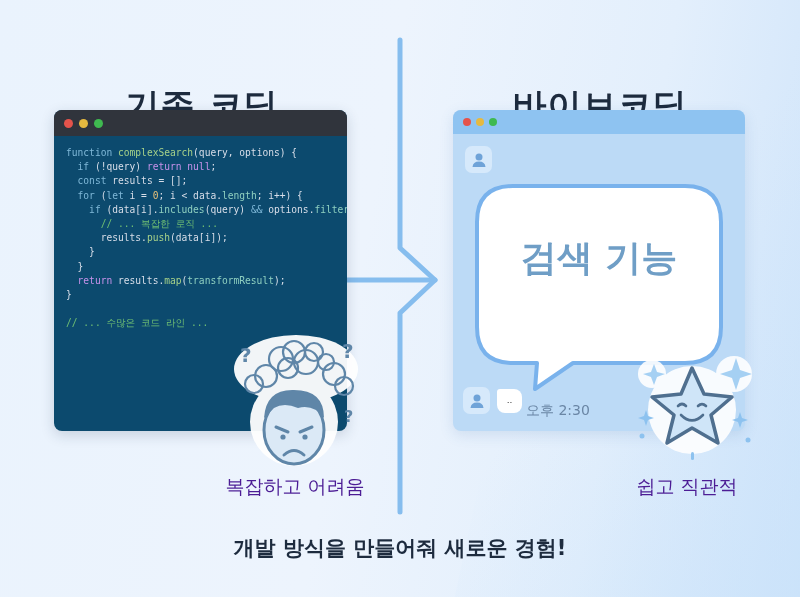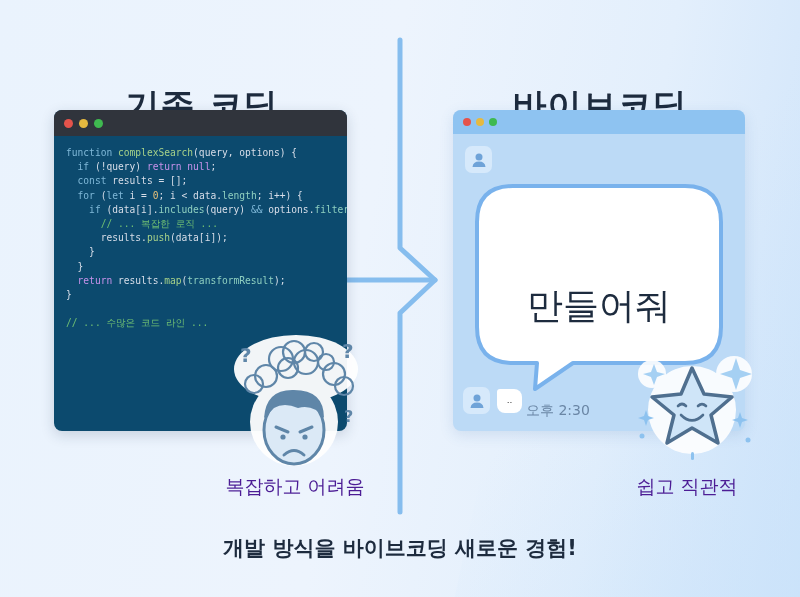--- a/index.html
+++ b/index.html
@@ -150,21 +150,21 @@
   </div>
   <div class="avatar" id="avatar-top">
     <svg width="16" height="16" viewBox="0 0 16 16">
         <circle cx="8" cy="5" r="3.5" fill="#6fa3d8"></circle>
         <path d="M1.5 15 Q2 9.5 8 9.5 Q14 9.5 14.5 15 Z" fill="#6fa3d8"></path>
       </svg>
   </div>
   <svg class="bubble-svg" width="252" height="212" viewBox="0 0 252 212">
     <path d="M40 4 H212 Q248 4 248 40 V145 Q248 181 212 181 H100 L62 207 L64 181 H40 Q4 181 4 145 V40 Q4 4 40 4 Z" fill="#ffffff" stroke="#79b2ec" stroke-width="4" stroke-linejoin="round"></path>
   </svg>
-  <div class="bubble-text" id="bubble-line2">만들어줘</div>
+  <div class="bubble-text" id="bubble-line1">검색 기능</div>
   <div class="avatar" id="avatar-bottom">
     <svg width="16" height="16" viewBox="0 0 16 16">
         <circle cx="8" cy="5" r="3.5" fill="#6fa3d8"></circle>
         <path d="M1.5 15 Q2 9.5 8 9.5 Q14 9.5 14.5 15 Z" fill="#6fa3d8"></path>
       </svg>
   </div>
   <div class="mini-bubble">..</div>
   <div class="timestamp">오후 2:30</div>
 </div>
 
@@ -180,13 +180,13 @@
   <path d="M106 60 L108 66 L114 68 L108 70 L106 76 L104 70 L98 68 L104 66 Z" fill="#8dc2ef"></path>
   <circle cx="8" cy="84" r="2.5" fill="#8dc2ef"></circle>
     <circle cx="114" cy="88" r="2.5" fill="#8dc2ef"></circle>
   <rect x="57" y="100" width="3" height="8" rx="1.5" fill="#8dc2ef"></rect>
   <path d="M58 16 L70 42 L98 45 L77 63 L84 91 L58 76 L33 91 L40 63 L18 45 L47 42 Z" fill="#cfe5f8" stroke="#4f6f8f" stroke-width="3.5" stroke-linejoin="round"></path>
   <path d="M44 54 Q48 50 52 54 M64 54 Q68 50 72 54" fill="none" stroke="#4f6f8f" stroke-width="2.6" stroke-linecap="round"></path>
   <path d="M47 63 Q58 74 69 63" fill="none" stroke="#4f6f8f" stroke-width="2.6" stroke-linecap="round"></path>
 </svg>
 <div class="label" id="label-right">쉽고 직관적</div>
 
-<div class="tagline">개발 방식을 바이브코딩 새로운 경험!</div>
+<div class="tagline">개발 방식을 만들어줘 새로운 경험!</div>
 
 </body></html>

